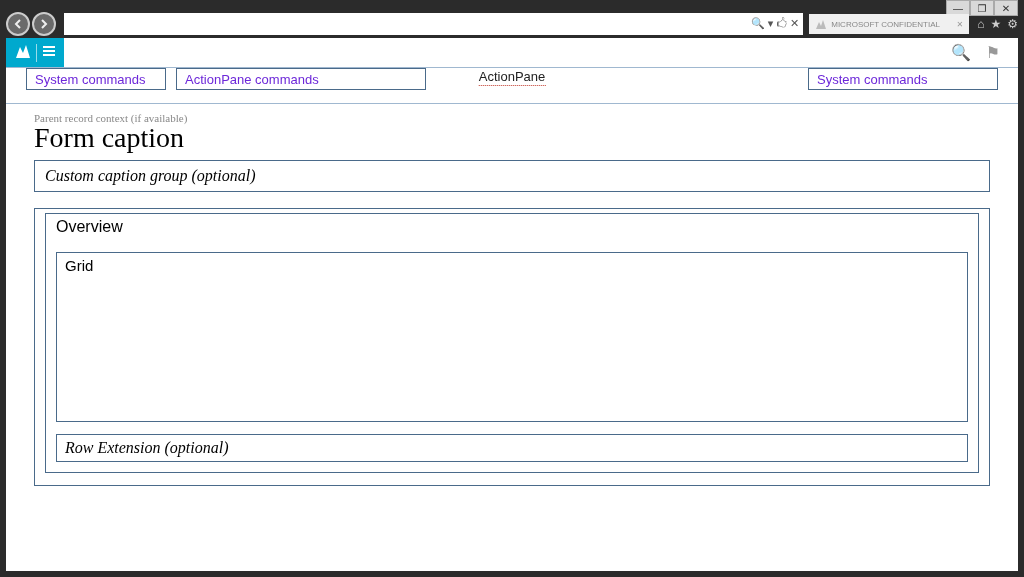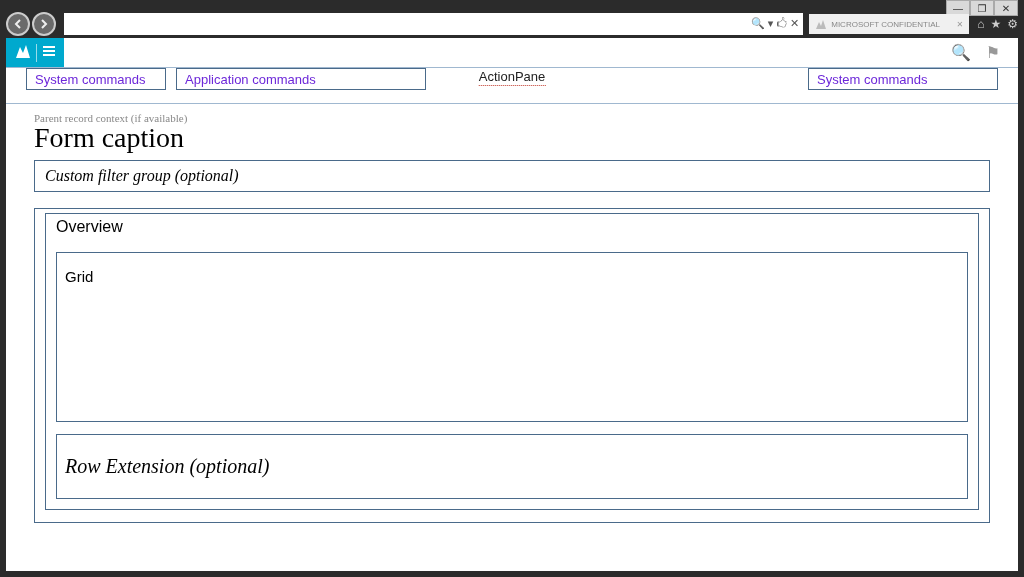--- a/index.html
+++ b/index.html
@@ -192,30 +192,30 @@
       border: 1px solid #4a6a8a;
       padding: 4px 10px 10px 10px;
     }
     .overview-label {
       font-size: 16px;
       margin-bottom: 16px;
     }
     .grid-box {
       border: 1px solid #4a6a8a;
       height: 170px;
-      padding: 15px 8px;
+      padding: 4px 8px;
       font-size: 15px;
       margin-bottom: 12px;
     }
     .row-ext {
       border: 1px solid #4a6a8a;
-      padding: 20px 8px;
+      padding: 4px 8px;
       font-family: "Segoe Script", "Comic Sans MS", cursive;
       font-style: italic;
-      font-size: 20px;
+      font-size: 16px;
     }
   </style>
 </head>
 <body>
 
 <div class="window-controls">
   <div class="wc">—</div>
   <div class="wc">❐</div>
   <div class="wc">✕</div>
 </div>
@@ -269,29 +269,29 @@
     </div>
     <div class="app-header-right">
       <span>🔍</span>
       <span>⚑</span>
     </div>
   </div>
 
   <div class="action-pane-row">
     <span class="action-pane-label">ActionPane</span>
     <div class="cmd-box">System commands</div>
-    <div class="cmd-box wide">Application commands</div>
+    <div class="cmd-box wide">ActionPane commands</div>
     <div class="cmd-box right">System commands</div>
   </div>
 
   <div class="page-body">
     <div class="parent-context">Parent record context (if available)</div>
     <div class="form-caption">Form caption</div>
 
-    <div class="filter-group">Custom filter group (optional)</div>
+    <div class="filter-group">Custom caption group (optional)</div>
 
     <div class="tab-container">
       <div class="overview-container">
         <div class="overview-label">Overview</div>
         <div class="grid-box">Grid</div>
         <div class="row-ext">Row Extension (optional)</div>
       </div>
     </div>
   </div>
 </div>

